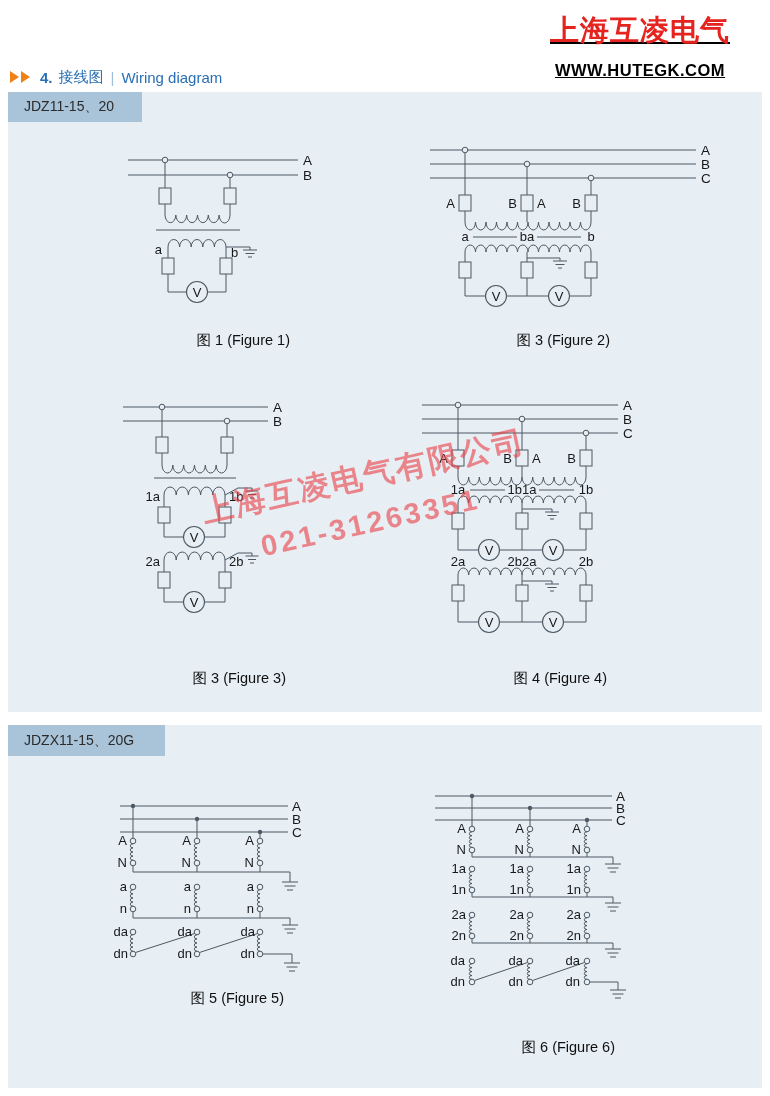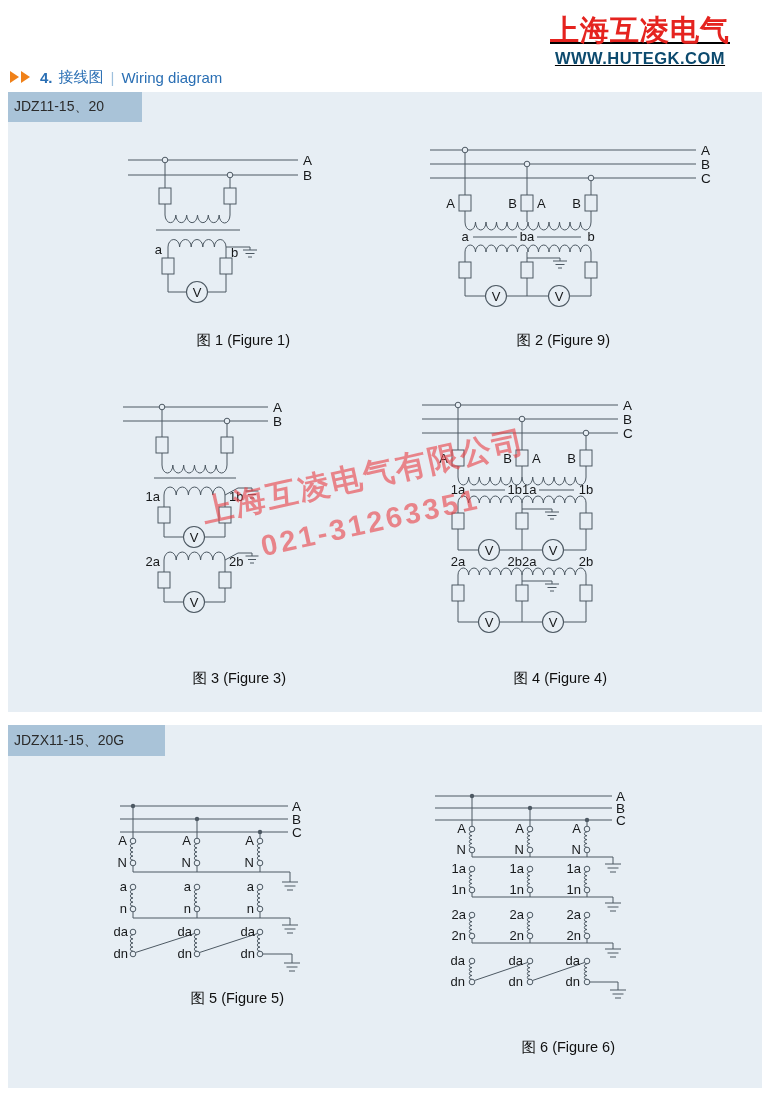--- a/index.html
+++ b/index.html
@@ -2,38 +2,38 @@
 <html><head>
 <meta charset="utf-8">
 <style>
   html,body{margin:0;padding:0;background:#fff;}
   .page{position:relative;width:770px;height:1096px;background:#ffffff;
         font-family:"Liberation Sans",sans-serif;overflow:hidden;}
 
   
   .logo{position:absolute;top:14px;right:40px;text-align:center;text-decoration:underline;}
   .logo-title{font-size:29px;font-weight:bold;color:#e5231f;letter-spacing:1px;line-height:1.15;}
-  .logo-url{font-size:16.5px;font-weight:bold;color:#0c4a6e;letter-spacing:.5px;margin-top:2px;}
+  .logo-url{font-size:16.5px;font-weight:bold;color:#000000;letter-spacing:.5px;margin-top:14px;}
 
   
   .page-header{position:absolute;left:10px;top:67px;display:flex;align-items:center;height:20px;}
   .tri{width:0;height:0;border-top:6.5px solid transparent;border-bottom:6.5px solid transparent;
        border-left:9px solid #f08119;display:inline-block;}
   .tri + .tri{margin-left:2px;}
   .hdr-num{color:#2a6fb4;font-size:15px;font-weight:bold;margin-left:10px;}
   .hdr-zh{color:#2a6fb4;font-size:15px;font-weight:normal;margin-left:6px;}
   .hdr-div{color:#9ec0dd;font-size:15px;margin:0 7px;}
   .hdr-en{color:#2a6fb4;font-size:15px;}
 
   
   .panel{position:absolute;left:8px;width:754px;background:#e7eef4;}
   .panel1{top:92px;height:620px;}
   .panel2{top:725px;height:363px;}
   .sec-bar{position:absolute;left:0;top:0;background:#a9c3d8;color:#2b2b2b;
-           font-size:14px;display:flex;align-items:center;padding-left:6px;box-sizing:border-box;}
+           font-size:14px;display:flex;align-items:center;padding-left:16px;box-sizing:border-box;}
   .sec-bar1{width:134px;height:30px;}
   .sec-bar2{width:157px;height:31px;}
 
   
   .fig{position:absolute;}
   .wire line,.wire path,.wire polyline{stroke:#4d5963;stroke-width:1;fill:none;}
   .term{fill:#e7eef4;stroke:#4d5963;stroke-width:1;}
   .dot{fill:#4d5963;stroke:none;}
   .fuse{fill:#e7eef4;stroke:#4d5963;stroke-width:1;}
   .vm{fill:#e7eef4;stroke:#4d5963;stroke-width:1.1;}
@@ -507,21 +507,21 @@
     <text x="580" y="965" text-anchor="end">da</text>
     <text x="465" y="986" text-anchor="end">dn</text>
     <text x="523" y="986" text-anchor="end">dn</text>
     <text x="580" y="986" text-anchor="end">dn</text>
     <text class="phase" x="616" y="801">A</text>
     <text class="phase" x="616" y="813">B</text>
     <text class="phase" x="616" y="825">C</text>
   </svg>
 
   <div class="caption" style="left:120px;top:331px">图 1 (Figure 1)</div>
-  <div class="caption" style="left:440px;top:331px">图 2 (Figure 9)</div>
+  <div class="caption" style="left:440px;top:331px">图 3 (Figure 2)</div>
   <div class="caption" style="left:116px;top:669px">图 3 (Figure 3)</div>
   <div class="caption" style="left:437px;top:669px">图 4 (Figure 4)</div>
   <div class="caption" style="left:114px;top:989px">图 5 (Figure 5)</div>
   <div class="caption" style="left:445px;top:1038px">图 6 (Figure 6)</div>
 
   <div class="watermark">
     <div class="wm1">上海互凌电气有限公司</div>
     <div class="wm2">021-31263351</div>
   </div>
 

